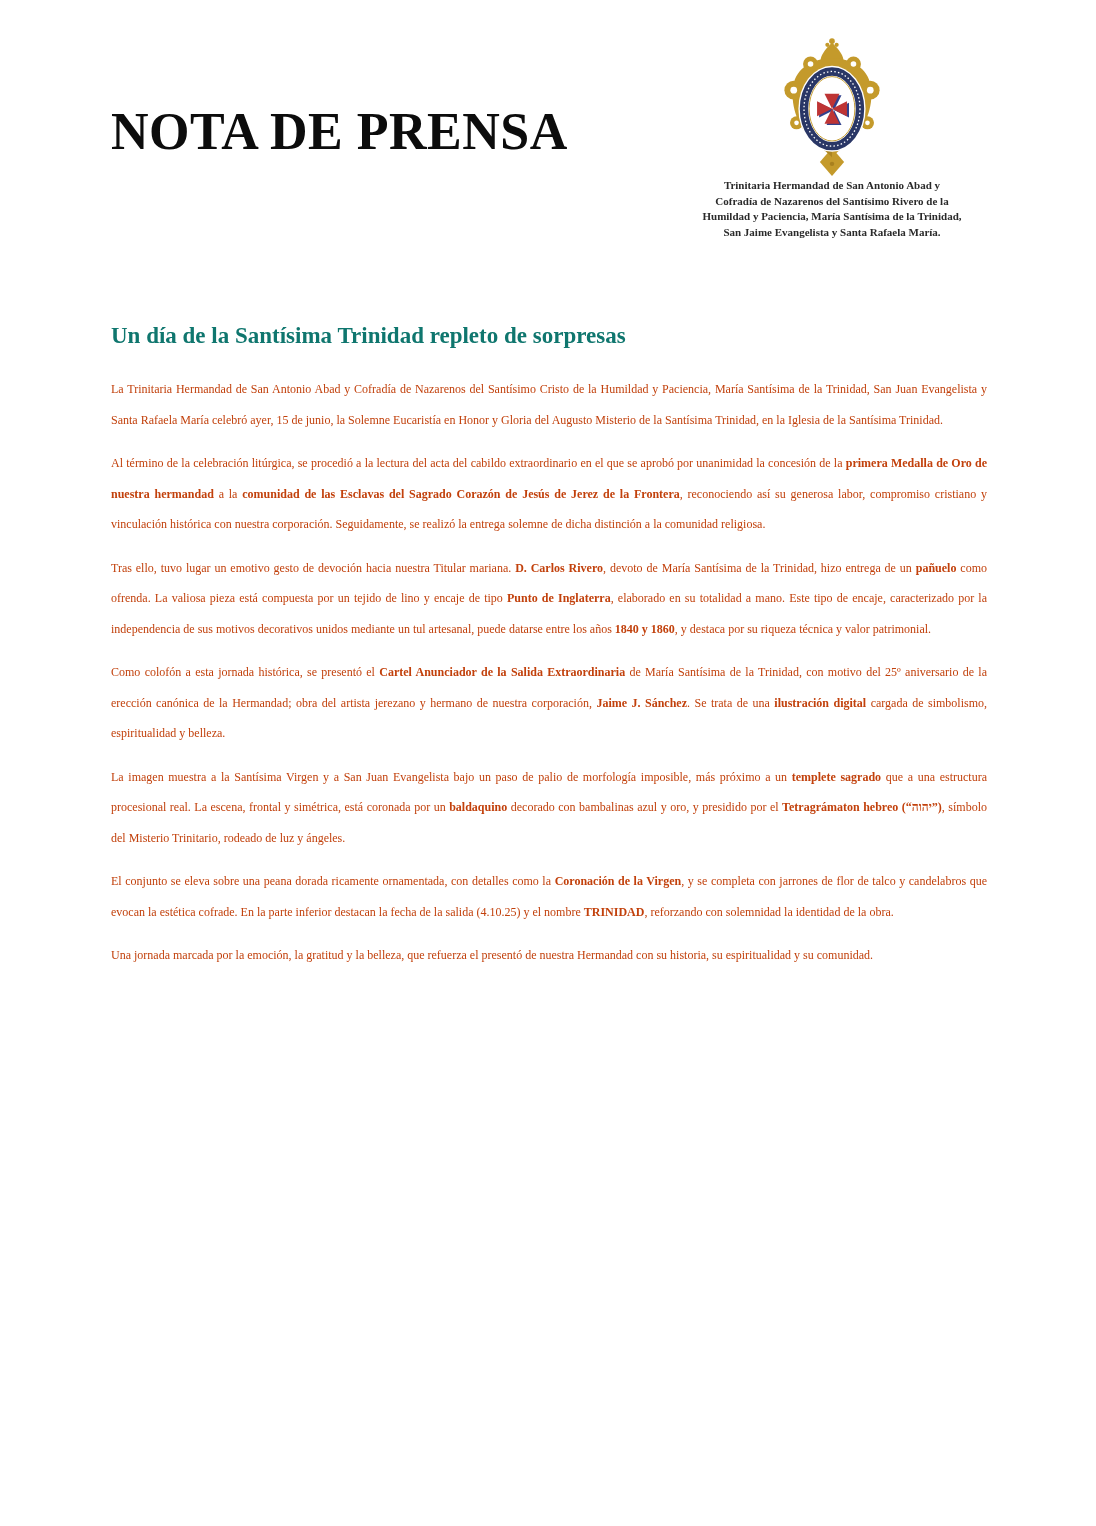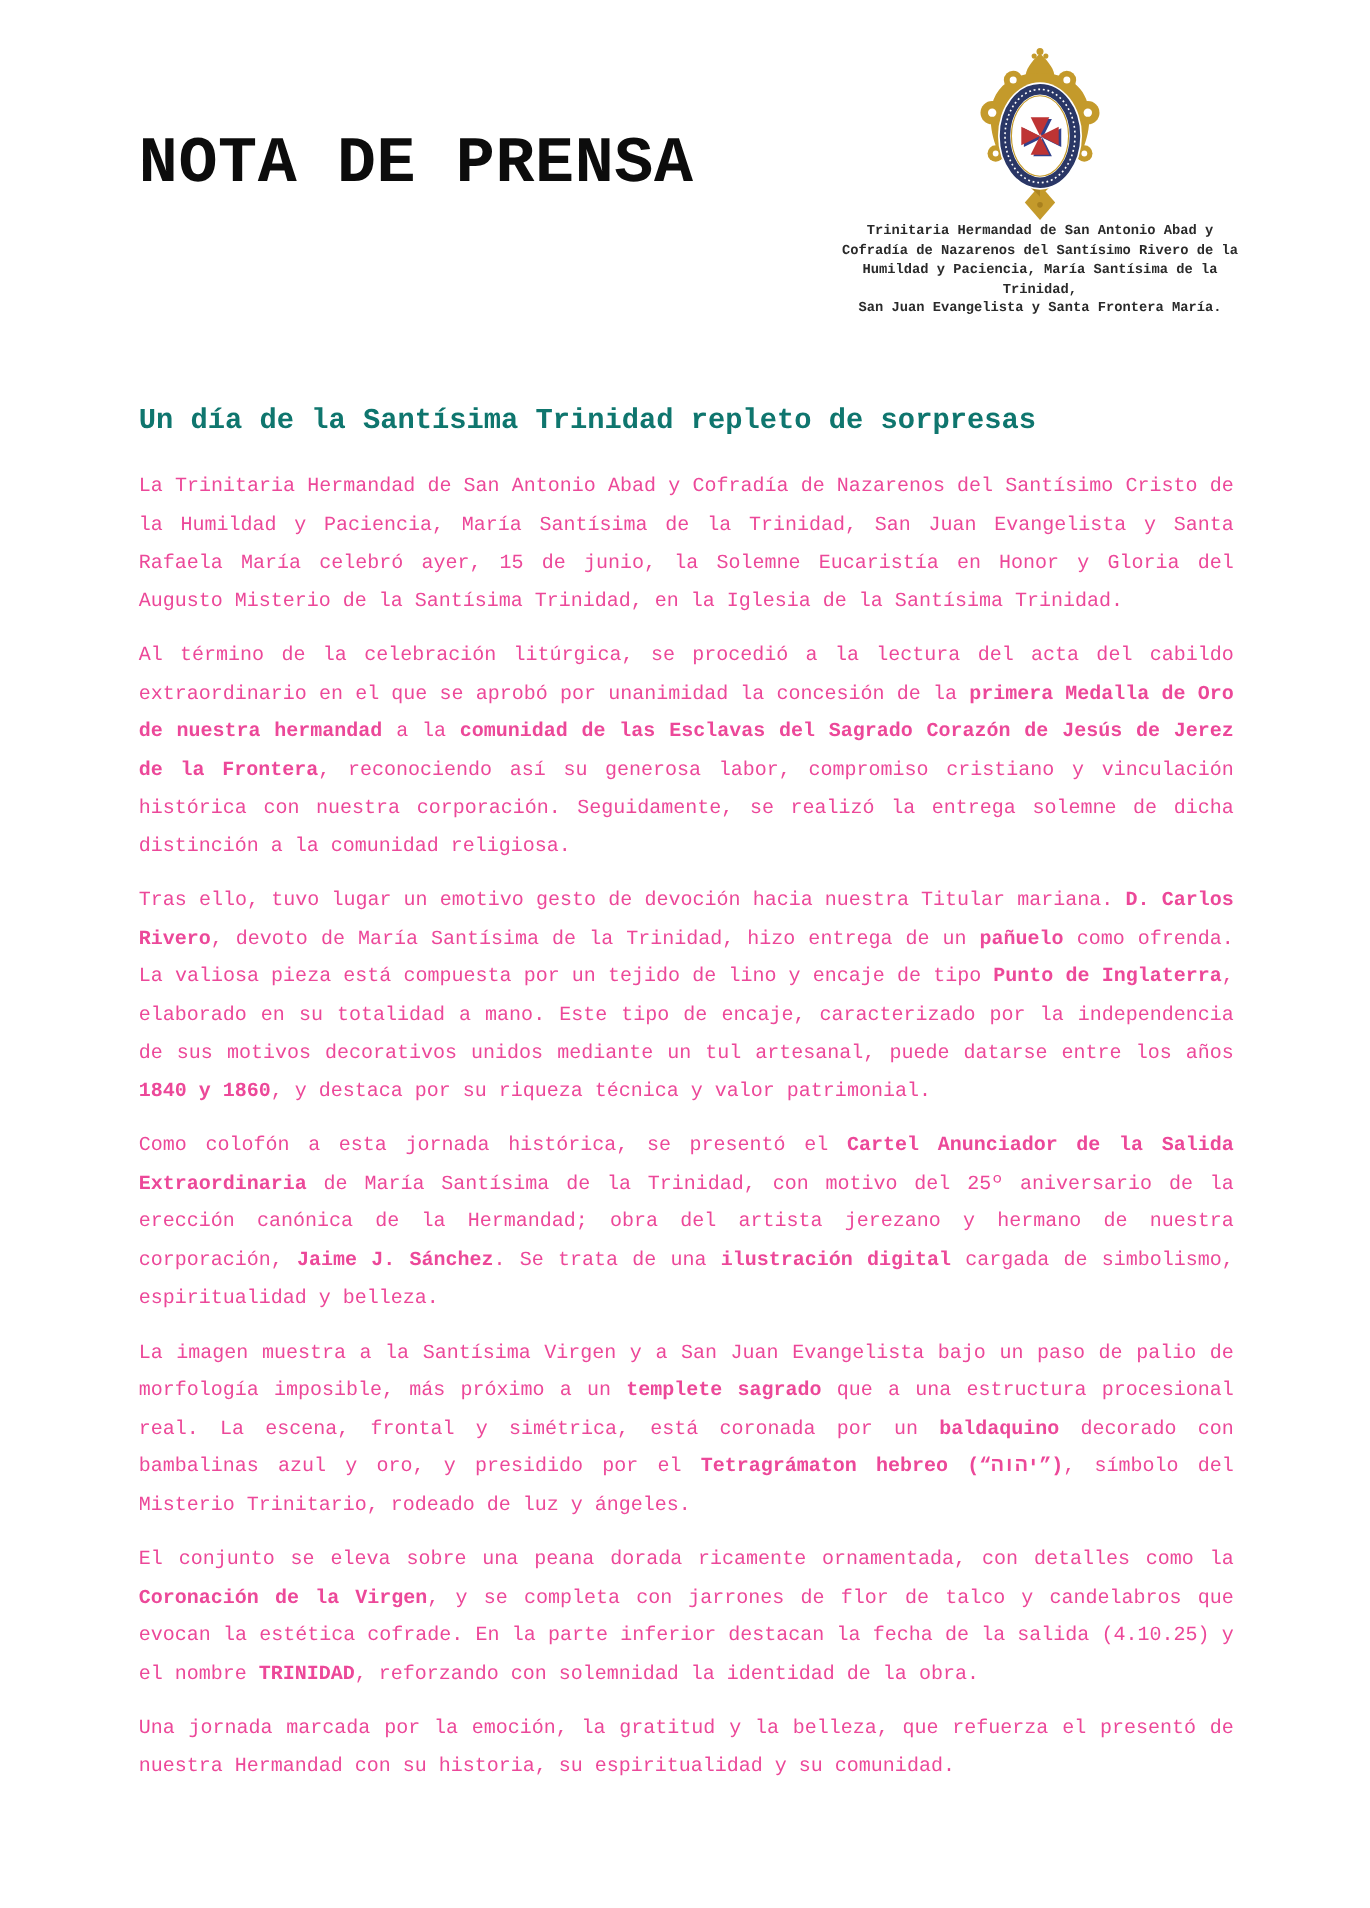--- a/index.html
+++ b/index.html
@@ -1,21 +1,21 @@
 <!DOCTYPE html>
 <html lang="es"><head>
 <meta charset="utf-8">
 <style>
   html, body { margin:0; padding:0; background:#ffffff; }
   .page {
     position:relative;
     width:1096px;
     height:1526px;
     background:#ffffff;
-    font-family:Liberation Mono, monospace;
+    font-family:Liberation Serif, serif;
     color:#1b1b1b;
     overflow:hidden;
   }
   .doc-title {
     position:absolute;
     left:111px;
     top:102px;
     font-size:52px;
     font-weight:700;
     letter-spacing:0.5px;
@@ -49,24 +49,24 @@
     width:876px;
   }
   .heading {
     margin:0 0 25px 0;
     font-size:23px;
     font-weight:700;
     color:#0f766e;
   }
   .para {
     margin:0 0 13px 0;
-    font-size:16px;
+    font-size:12px;
     line-height:30.5px;
     text-align:justify;
-    color:#ec4899;
+    color:#c2410c;
   }
   .para .b { font-weight:700; }
 </style>
 </head>
 <body>
 
 <div class="page">
 
   <div class="doc-title">NOTA DE PRENSA</div>
 
@@ -119,21 +119,21 @@
         <path d="M52 62 L68 62 L60 78 Z"></path>
         <path d="M52 94 L68 94 L60 78 Z"></path>
         <path d="M44 70 L44 86 L60 78 Z"></path>
         <path d="M76 70 L76 86 L60 78 Z"></path>
       </g>
     </svg>
     <div class="caption">
       <div>Trinitaria Hermandad de San Antonio Abad y</div>
       <div>Cofradía de Nazarenos del Santísimo Rivero de la</div>
       <div>Humildad y Paciencia, María Santísima de la Trinidad,</div>
-      <div>San Juan Evangelista y Santa Frontera María.</div>
+      <div>San Jaime Evangelista y Santa Rafaela María.</div>
     </div>
   </div>
 
   <div class="content">
     <h2 class="heading">Un día de la Santísima Trinidad repleto de sorpresas</h2>
     <p class="para"><span>La Trinitaria Hermandad de San Antonio Abad y Cofradía de Nazarenos del Santísimo Cristo de la Humildad y Paciencia, María Santísima de la Trinidad, San Juan Evangelista y Santa Rafaela María celebró ayer, 15 de junio, la Solemne Eucaristía en Honor y Gloria del Augusto Misterio de la Santísima Trinidad, en la Iglesia de la Santísima Trinidad.</span></p>
     <p class="para"><span>Al término de la celebración litúrgica, se procedió a la lectura del acta del cabildo extraordinario en el que se aprobó por unanimidad la concesión de la </span><span class="b">primera Medalla de Oro de nuestra hermandad</span><span> a la </span><span class="b">comunidad de las Esclavas del Sagrado Corazón de Jesús de Jerez de la Frontera</span><span>, reconociendo así su generosa labor, compromiso cristiano y vinculación histórica con nuestra corporación. Seguidamente, se realizó la entrega solemne de dicha distinción a la comunidad religiosa.</span></p>
     <p class="para"><span>Tras ello, tuvo lugar un emotivo gesto de devoción hacia nuestra Titular mariana. </span><span class="b">D. Carlos Rivero</span><span>, devoto de María Santísima de la Trinidad, hizo entrega de un </span><span class="b">pañuelo</span><span> como ofrenda. La valiosa pieza está compuesta por un tejido de lino y encaje de tipo </span><span class="b">Punto de Inglaterra</span><span>, elaborado en su totalidad a mano. Este tipo de encaje, caracterizado por la independencia de sus motivos decorativos unidos mediante un tul artesanal, puede datarse entre los años </span><span class="b">1840 y 1860</span><span>, y destaca por su riqueza técnica y valor patrimonial.</span></p>
     <p class="para"><span>Como colofón a esta jornada histórica, se presentó el </span><span class="b">Cartel Anunciador de la Salida Extraordinaria</span><span> de María Santísima de la Trinidad, con motivo del 25º aniversario de la erección canónica de la Hermandad; obra del artista jerezano y hermano de nuestra corporación, </span><span class="b">Jaime J. Sánchez</span><span>. Se trata de una </span><span class="b">ilustración digital</span><span> cargada de simbolismo, espiritualidad y belleza.</span></p>
     <p class="para"><span>La imagen muestra a la Santísima Virgen y a San Juan Evangelista bajo un paso de palio de morfología imposible, más próximo a un </span><span class="b">templete sagrado</span><span> que a una estructura procesional real. La escena, frontal y simétrica, está coronada por un </span><span class="b">baldaquino</span><span> decorado con bambalinas azul y oro, y presidido por el </span><span class="b">Tetragrámaton hebreo (“יהוה”)</span><span>, símbolo del Misterio Trinitario, rodeado de luz y ángeles.</span></p>

